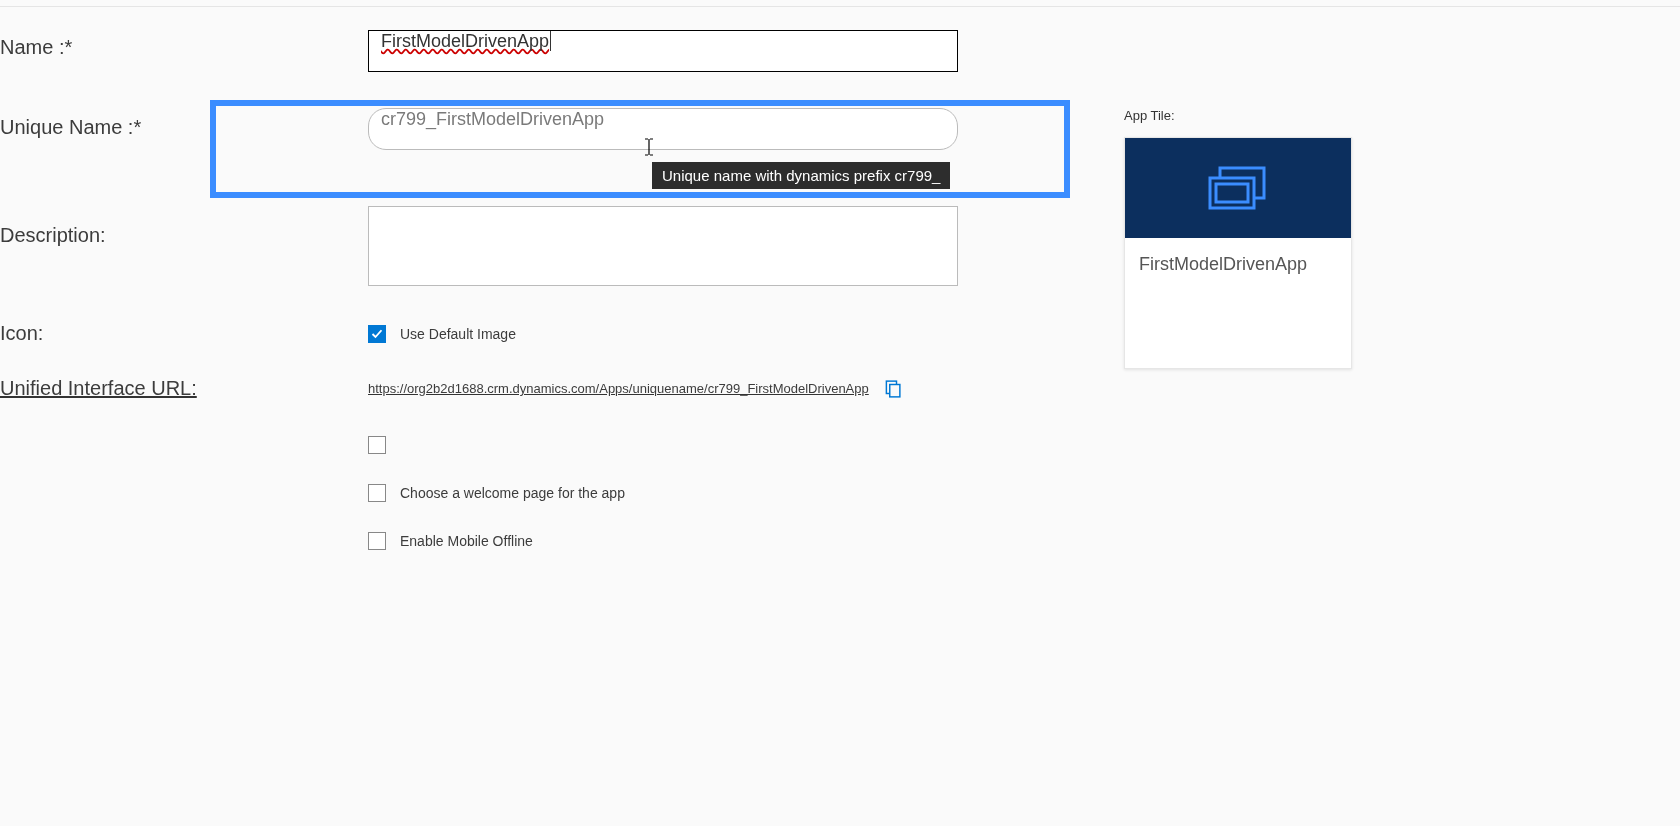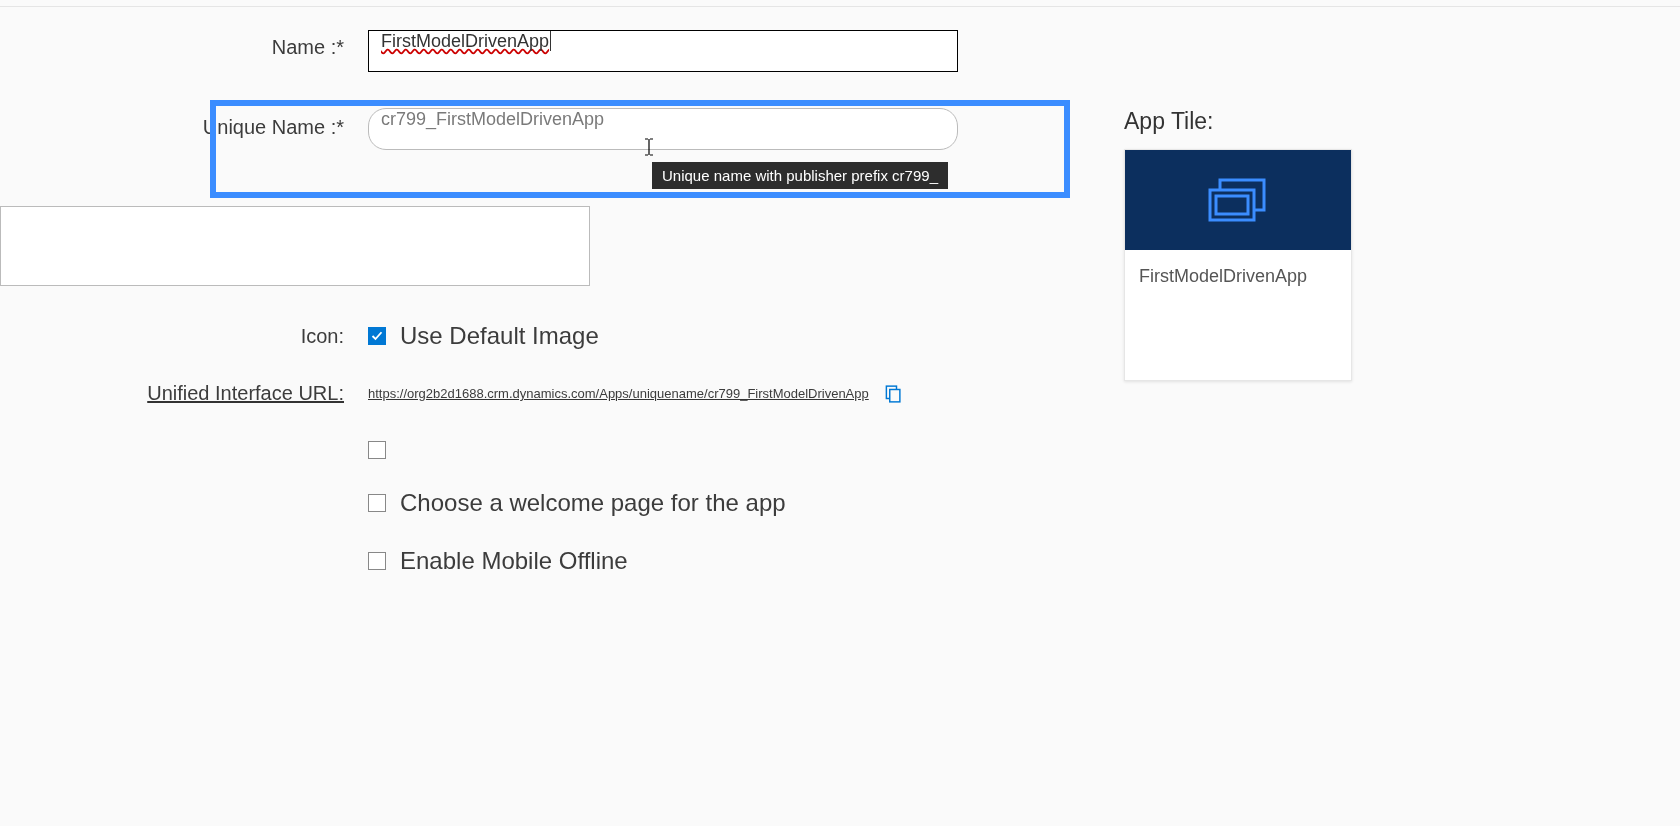--- a/index.html
+++ b/index.html
@@ -3,21 +3,21 @@
 <meta charset="utf-8">
 <style>
   * { box-sizing: border-box; margin: 0; padding: 0; }
   html, body { width: 1680px; height: 826px; font-family: "Segoe UI", Arial, sans-serif; background: #fafafa; color: #333; }
   body { position: relative; }
   .top-rule { position:absolute; left:0; top:6px; width:100%; height:1px; background:#e5e5e5; }
 
   .form-area { position: absolute; left: 0; top: 30px; width: 1100px; }
 
   .row { display: flex; align-items: flex-start; margin-bottom: 36px; }
-  .row-label { width: 368px; text-align: right; padding-right: 24px; font-size: 20px; color: #3c3c3c; padding-top: 6px; }
+  .row-label { width: 368px; text-align: left; padding-right: 24px; font-size: 20px; color: #3c3c3c; padding-top: 6px; }
   .row-field { flex: 1; padding-right: 40px; }
 
   .text-input {
     width: 590px; height: 42px; border: 1px solid #888; padding: 0 12px;
     font-size: 18px; color: #333; background: #fff;
   }
   .text-input.focused { border: 1px solid #000; }
   .text-input.dim { color: #7a7a7a; }
   .text-caret { border-right:1px solid #333; padding-right:1px; animation: blink 1s step-end infinite; }
   @keyframes blink { 50% { border-color: transparent; } }
@@ -45,28 +45,28 @@
     width: 590px; height: 80px; border: 1px solid #bbb; background: #fff;
   }
 
   .checkbox-row { display:flex; align-items:center; gap: 14px; margin-bottom: 30px; }
   .checkbox {
     width: 18px; height: 18px; border: 1.5px solid #888; background: #fff;
     display:inline-flex; align-items:center; justify-content:center; cursor:pointer;
   }
   .checkbox.checked { background: #0078d4; border-color:#0078d4; }
   .checkbox.checked svg { width:12px; height:12px; }
-  .checkbox-label { font-size: 24px; color: #3c3c3c; }
+  .checkbox-label { font-size: 14px; color: #3c3c3c; }
 
   .url-text { font-size: 13px; color: #3c3c3c; }
   .copy-icon { display:inline-flex; width:18px; height:18px; margin-left:14px; cursor:pointer; color:#0078d4; vertical-align:middle; }
 
   
   .tile-area { position:absolute; left: 1124px; top: 108px; width: 228px; }
-  .tile-label { font-size: 23px; color:#333; margin-bottom: 14px; }
+  .tile-label { font-size: 13px; color:#333; margin-bottom: 14px; }
   .tile-card {
     width: 228px; height: 232px; background:#fff;
     border: 1px solid #e6e6e6;
     box-shadow: 0 1px 3px rgba(0,0,0,0.1);
     display:flex; flex-direction:column;
   }
   .tile-header {
     height: 100px; background:#0c2f5e;
     display:flex; align-items:center; justify-content:center;
   }
@@ -99,20 +99,21 @@
   <div class="row" style="margin-bottom:56px;">
     <div class="row-label" style="padding-top:8px;">Unique Name :*</div>
     <div class="row-field">
       <div class="text-input dim" style="border-color:#bbb;border-radius:18px;">
         <span>cr799_FirstModelDrivenApp</span>
       </div>
     </div>
   </div>
 
   <div class="row">
+    <div class="row-label" style="padding-top:18px;">Description:</div>
     <div class="row-field">
       <div class="textarea-box"></div>
     </div>
   </div>
 
   <div class="row" style="align-items:center; margin-bottom:32px;">
     <div class="row-label" style="padding-top:0;">Icon:</div>
     <div class="row-field">
       <div class="checkbox-row" style="margin-bottom:0;">
         <span class="checkbox checked">
@@ -152,21 +153,21 @@
         <span class="checkbox"></span>
         <span class="checkbox-label">Enable Mobile Offline</span>
       </div>
     </div>
   </div>
 
 </div>
 
 <div class="highlight-box"></div>
 
-<div class="tooltip">Unique name with publisher prefix cr799_</div>
+<div class="tooltip">Unique name with dynamics prefix cr799_</div>
 
 <svg class="ibecaret" viewBox="0 0 10 18">
   <path d="M1 1 H4 M6 1 H9 M5 1 V17 M1 17 H4 M6 17 H9" stroke="#000" stroke-width="1.2" fill="none"></path>
 </svg>
 
 <div class="tile-area">
   <div class="tile-label">App Tile:</div>
   <div class="tile-card">
     <div class="tile-header">
       <svg class="tile-icon" viewBox="0 0 64 44">

